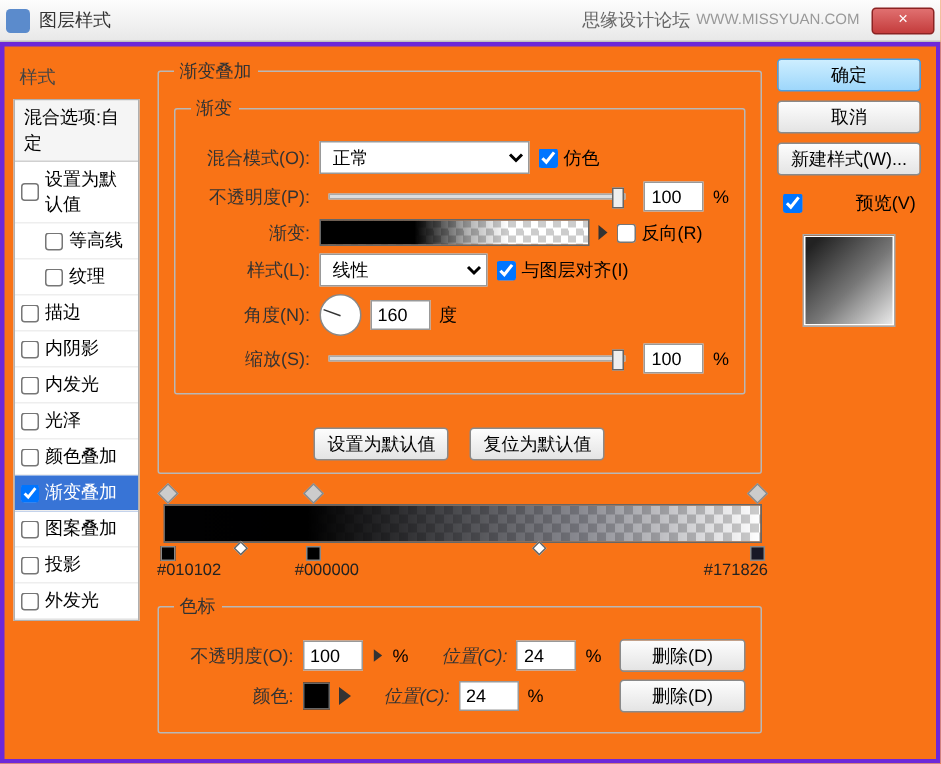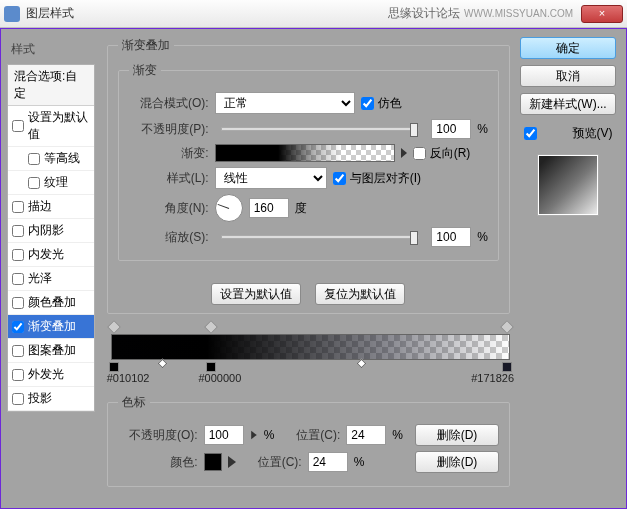--- a/index.html
+++ b/index.html
@@ -6,41 +6,41 @@
 body { background: #ececec; width: 627px; height: 509px; position: relative; }
 
 .titlebar { height: 28px; background: linear-gradient(#fdfdfd, #e8e8e8); border-bottom: 1px solid #c0c0c0; display: flex; align-items: center; padding: 0 4px; }
 .titlebar-icon { width: 16px; height: 16px; background: #5b8bcc; border-radius: 3px; margin-right: 6px; }
 .titlebar-title { flex: 1; color: #333; }
 .watermark { display: flex; align-items: center; gap: 4px; margin-right: 8px; }
 .wm1 { color: #666; }
 .wm2 { color: #999; font-size: 10px; }
 .close-btn { width: 42px; height: 18px; background: linear-gradient(#e07070, #c43c3c); border: 1px solid #8b2323; border-radius: 3px; color: #fff; text-align: center; line-height: 14px; font-size: 11px; cursor: pointer; }
 
-.body-wrap { position: absolute; top: 28px; left: 0; right: 0; bottom: 0; background: #a3a3a3; border: 1px solid #6d28d9; display: flex; }
+.body-wrap { position: absolute; top: 28px; left: 0; right: 0; bottom: 0; background: #f97316; border: 3px solid #6d28d9; display: flex; }
 
 .sidebar { width: 112px; padding: 10px 6px; }
 .sidebar .group-label { color: #444; padding: 2px 4px; margin-bottom: 4px; }
 .sidebar-list { border: 1px solid #b0b0b0; background: #fff; }
 .sidebar-list .hdr { display: block; padding: 3px 6px; border-bottom: 1px solid #d0d0d0; background: #f5f5f5; }
 .sidebar-list label { display: flex; align-items: center; padding: 3px 4px; gap: 4px; cursor: pointer; border-bottom: 1px solid #eee; }
 .sidebar-list label.sel { background: #3874d6; color: #fff; }
 .sidebar-list label.indent { padding-left: 20px; }
 .sidebar-list input[type=checkbox]{ width:12px; height:12px; }
 
 .main { flex: 1; padding: 8px 10px 8px 6px; display: flex; gap: 10px; }
 .center { flex: 1; }
 .rightcol { width: 96px; display: flex; flex-direction: column; gap: 6px; align-items: stretch; }
 
 fieldset { border: 1px solid #b8b8b8; padding: 8px 10px; border-radius: 2px; }
 legend { padding: 0 4px; color: #333; }
 
 .row { display: flex; align-items: center; gap: 6px; margin: 5px 0; }
 .row .lbl { width: 80px; text-align: right; color: #333; }
-.row .sm { width: 60px; }
+.row .sm { width: 60px; font-style: italic; }
 
 select, input[type=text] { border: 1px solid #999; background: #fff; padding: 1px 4px; height: 20px; }
 select { height: 22px; }
 input[type=text] { width: 40px; text-align: left; }
 .sel-blue { background: #b8d8f8; border:1px solid #6a9edb; }
 
 .btn { background: linear-gradient(#fdfdfd,#e4e4e4); border:1px solid #8a8a8a; border-radius:3px; padding:2px 8px; height:22px; cursor:pointer; min-width:84px; }
 .btn.primary { background: linear-gradient(#cdeeff,#9ed7fb); border:1px solid #4a9de0; }
 .btn + .btn { margin-left: 0; }
 
@@ -125,25 +125,25 @@
           <label class="sel">
             <input type="checkbox" checked="" style="">
             <span>渐变叠加</span>
           </label>
           <label>
             <input type="checkbox" style="">
             <span>图案叠加</span>
           </label>
           <label>
             <input type="checkbox" style="">
+            <span>投影</span>
+          </label>
+          <label>
+            <input type="checkbox" style="">
             <span>外发光</span>
-          </label>
-          <label>
-            <input type="checkbox" style="">
-            <span>投影</span>
           </label>
         </div>
     </div>
   </div>
 
   <div class="main">
     <div class="center">
       <fieldset style="margin-bottom:10px;">
         <legend>渐变叠加</legend>
         <fieldset>

